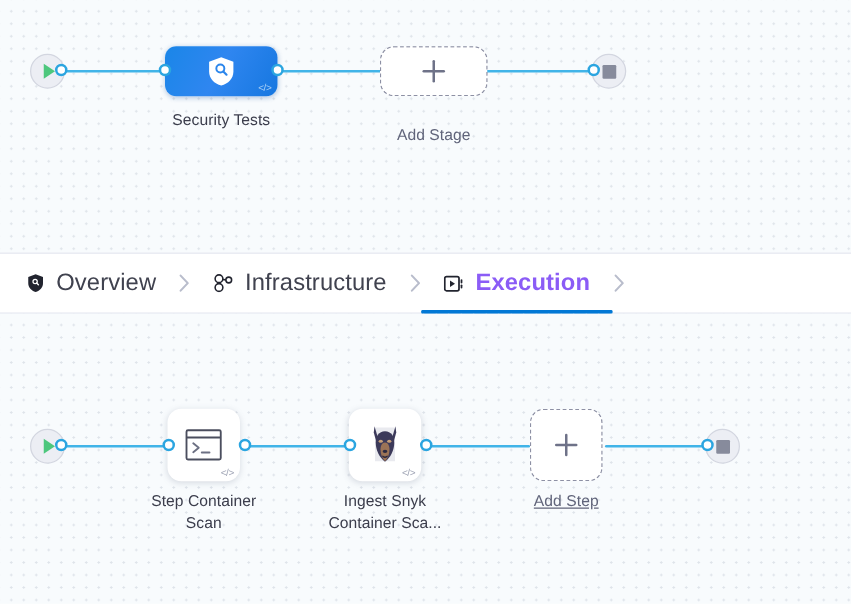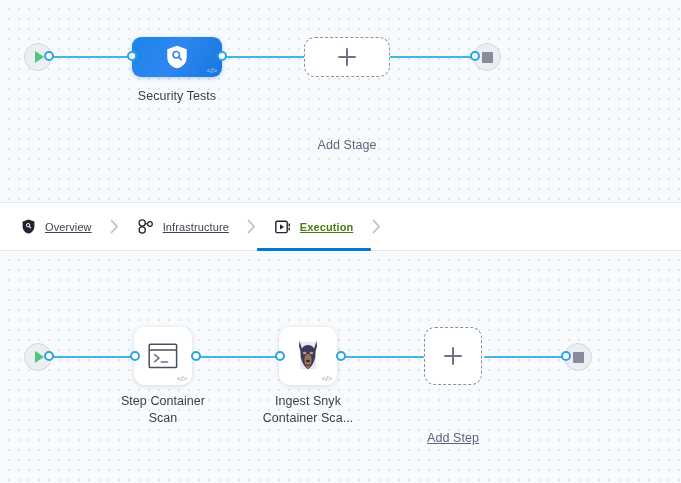--- a/index.html
+++ b/index.html
@@ -170,21 +170,21 @@
   .node-label {
     position: absolute;
     text-align: center;
     font-size: 12.5px;
     line-height: 17px;
     color: #3b3d4c;
     letter-spacing: 0.05px;
     white-space: pre-line;
     z-index: 4;
   }
-  .node-label.muted { color: #60647a; margin-top: 37px; }
+  .node-label.muted { color: #60647a; }
 
   
   .tabbar {
     position: relative;
     height: 49px;
     flex: none;
     background: #ffffff;
     border-top: 1px solid #e3e6ef;
     border-bottom: 1px solid #e3e6ef;
     display: flex;
@@ -196,29 +196,28 @@
     display: flex;
     align-items: center;
     gap: 9px;
     height: 48px;
     box-sizing: border-box;
     padding: 0 2px;
     position: relative;
     cursor: pointer;
   }
   .tab .tab-label {
-    font-size: 11px;
+    font-size: 19px;
     color: #40424f;
     letter-spacing: 0.1px;
     white-space: nowrap;
-    text-decoration: underline;
   }
   .tab.active .tab-label {
     font-weight: bold;
-    color: #4d7c0f;
+    color: #8b5cf6;
   }
   .tab.active::after {
     content: "";
     position: absolute;
     left: -16px;
     right: -16px;
     bottom: 0;
     height: 3px;
     background: #0278d5;
     border-radius: 1px;

